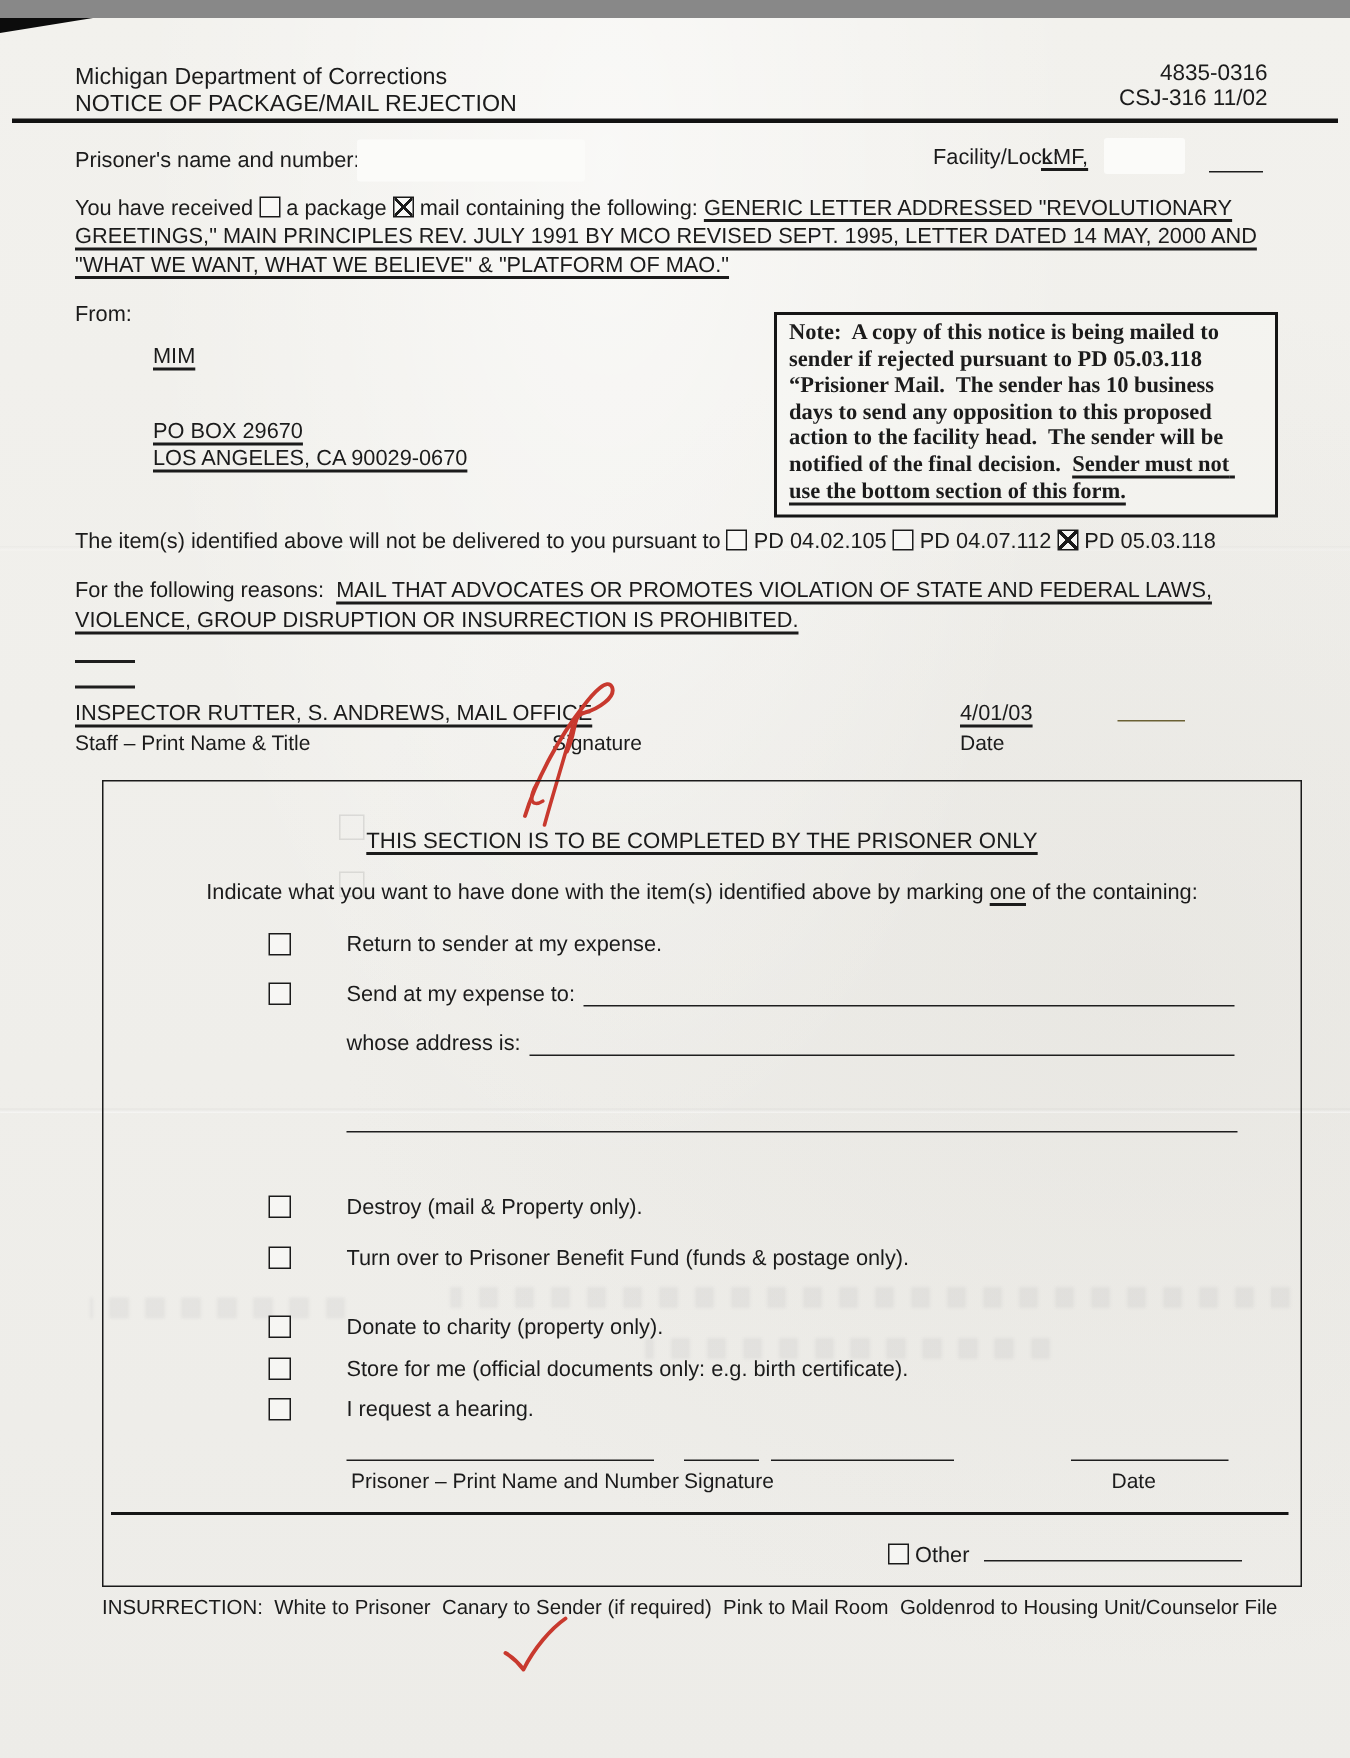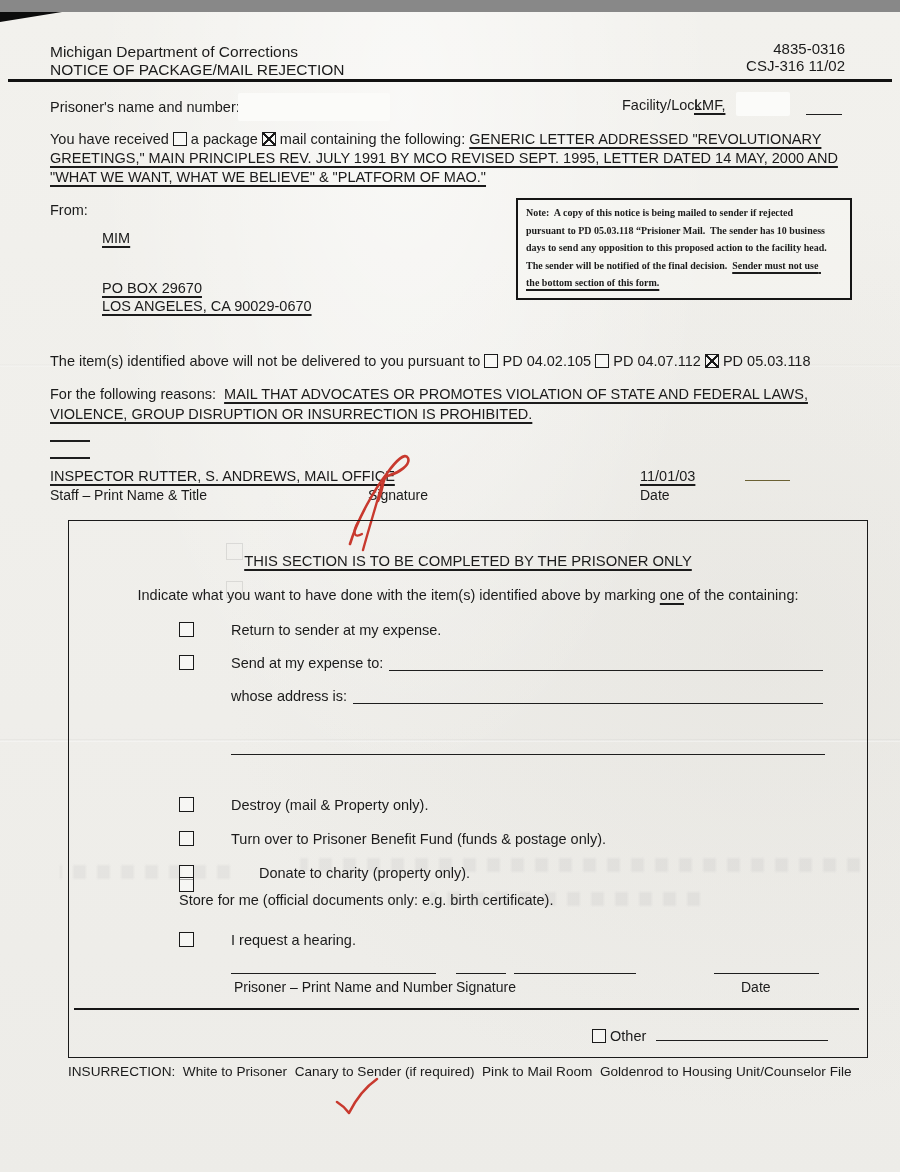--- a/index.html
+++ b/index.html
@@ -23,23 +23,23 @@
     flex:none;
   }
   .cb.checked{
     background-image:
       linear-gradient(to top right, transparent calc(50% - 1.1px), #1a1a1a calc(50% - 1.1px), #1a1a1a calc(50% + 1.1px), transparent calc(50% + 1.1px)),
       linear-gradient(to bottom right, transparent calc(50% - 1.1px), #1a1a1a calc(50% - 1.1px), #1a1a1a calc(50% + 1.1px), transparent calc(50% + 1.1px));
   }
   .redact{position:absolute; background:#fbfbf9; border-radius:2px;}
   .para{position:absolute; left:50px; width:814px; line-height:19px;}
   .note-box{
-    position:absolute; left:516px; top:186px; width:336px;
+    position:absolute; left:516px; top:196px; width:336px;
     border:2px solid #151515; padding:4px 20px 6px 8px; box-sizing:border-box;
-    font-family:"Liberation Serif", serif; font-weight:bold; font-size:10px;
+    font-family:"Liberation Serif", serif; font-weight:bold; font-size:15px;
     line-height:17.6px; white-space:pre-wrap; background:rgba(248,247,244,.5);
   }
   .pbox{position:absolute; left:68px; top:508px; width:800px; height:538px;
     border:1.6px solid #1a1a1a; box-sizing:border-box;}
   .opt{position:absolute; left:110px; right:44px; display:flex; align-items:flex-start; line-height:17px;}
   .opt .cb{width:15px; height:15px; margin-right:37px; margin-top:0;}
   .opt-label{flex:none;}
   .fline{flex:1 1 auto; border-bottom:1.6px solid #1e1e1e; height:15px; margin-left:6px; min-width:60px;}
   .sig-label{position:absolute; font-size:14px;}
   .ghost-cb{position:absolute; width:15px; height:15px; border:1.6px solid #777; opacity:.18;}
@@ -109,21 +109,21 @@
     <span>For the following reasons:</span>&nbsp;
     <span class="b uv">MAIL THAT ADVOCATES OR PROMOTES VIOLATION OF STATE AND FEDERAL LAWS, VIOLENCE, GROUP DISRUPTION OR INSURRECTION IS PROHIBITED.</span>
   </div>
 
   <div class="line" style="left:50px; top:428px; width:40px; border-top-width:2px;"></div>
   <div class="line" style="left:50px; top:445px; width:40px; border-top-width:2px;"></div>
 
   <div class="abs uv" style="left:50px; top:456px;">INSPECTOR RUTTER,  S. ANDREWS, MAIL OFFICE</div>
   <div class="abs" style="left:50px; top:475px; font-size:14px;">Staff – Print Name &amp; Title</div>
   <div class="abs" style="left:368px; top:475px; font-size:14px;">Signature</div>
-  <div class="abs uv" style="left:640px; top:456px;">11/01/03</div>
+  <div class="abs uv" style="left:640px; top:456px;">4/01/03</div>
   <div class="abs" style="left:640px; top:475px; font-size:14px;">Date</div>
   <div class="line" style="left:745px; top:468px; width:45px; border-top-color:#6b6134;"></div>
 
   <svg class="abs" style="left:328px; top:432px;" width="100" height="108" viewBox="0 0 100 108">
     <path class="redink" stroke-width="2.6" d="M 22 100 C 30 74, 46 46, 60 28 C 68 17, 77 8, 80 14 C 83 21, 70 29, 62 31 C 53 33, 57 42, 50 57"></path>
     <path class="redink" stroke-width="2.4" d="M 54 40 C 48 62, 41 84, 35 106"></path>
     <path class="redink" stroke-width="2.2" d="M 30 78 C 24 88, 26 95, 34 90"></path>
   </svg>
 
   <div class="pbox">
@@ -158,26 +158,26 @@
     <div class="opt" style="top:276px;">
       <span class="cb"></span>
       <span class="opt-label">Destroy (mail &amp; Property only).</span>
     </div>
 
     <div class="opt" style="top:310px;">
       <span class="cb"></span>
       <span class="opt-label">Turn over to Prisoner Benefit Fund (funds &amp; postage only).</span>
     </div>
 
-    <div class="opt" style="top:344px;gap:28px;">
+    <div class="opt" style="top:356px;">
       <span class="cb"></span>
       <span class="opt-label">Donate to charity (property only).</span>
     </div>
 
-    <div class="opt" style="top:356px;flex-direction:column;">
+    <div class="opt" style="top:384px;">
       <span class="cb"></span>
       <span class="opt-label">Store for me (official documents only: e.g.  birth certificate).</span>
     </div>
 
     <div class="opt" style="top:411px;">
       <span class="cb"></span>
       <span class="opt-label">I request a hearing.</span>
     </div>
 
     <div class="line" style="left:162px; top:452px; width:205px;"></div>

